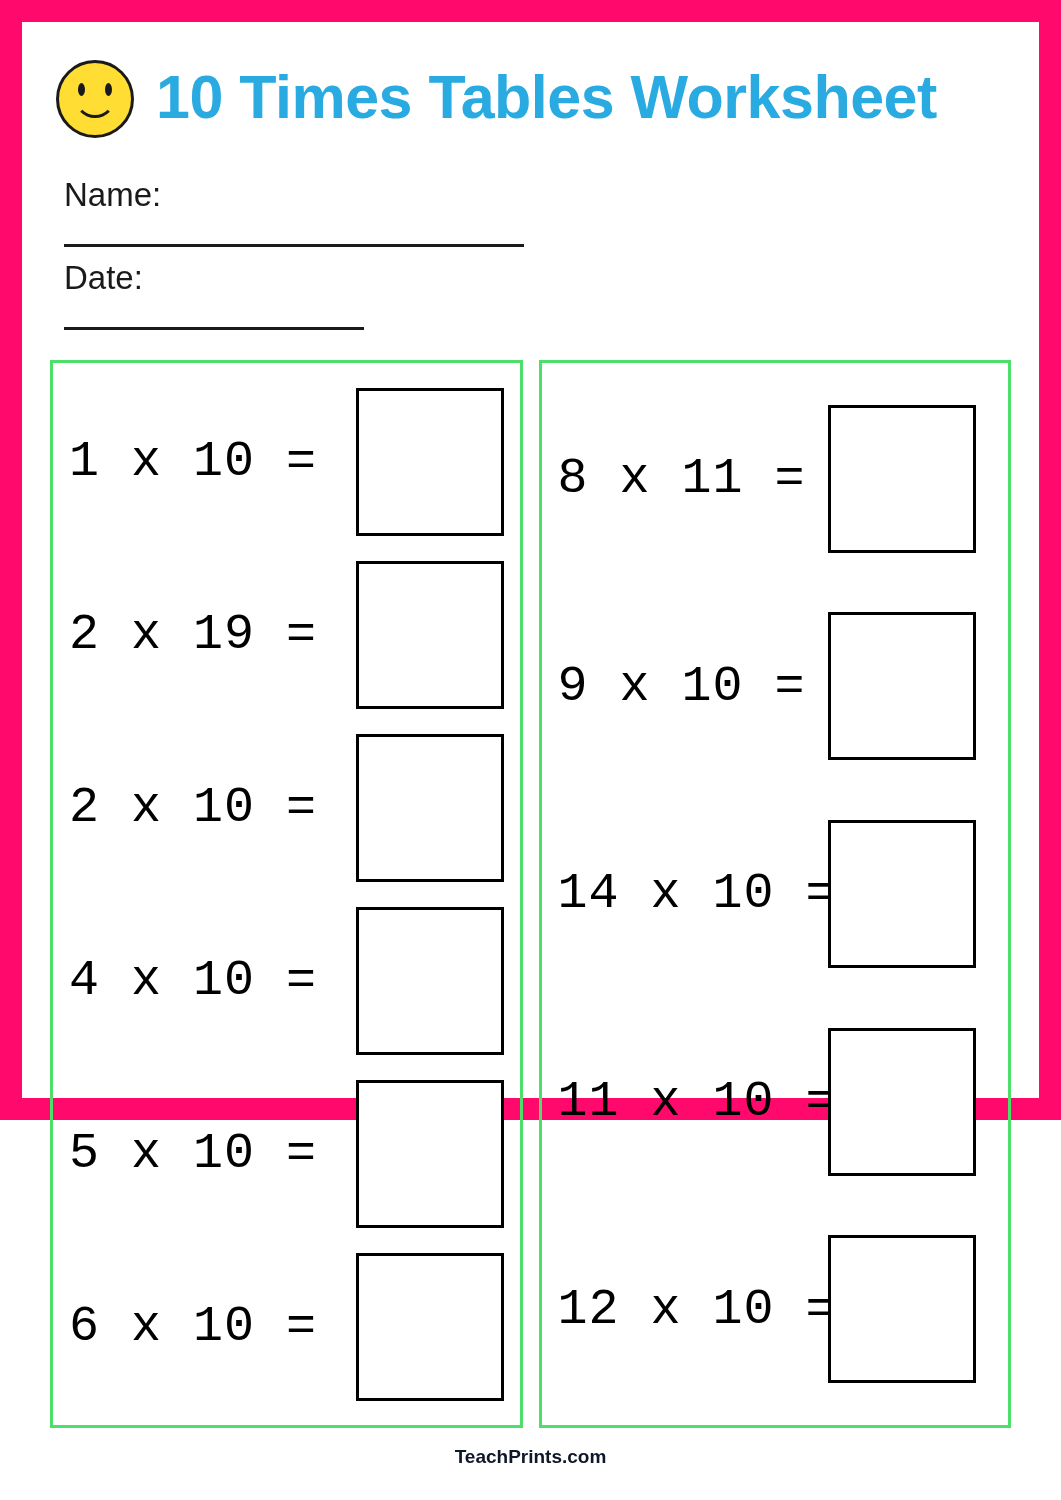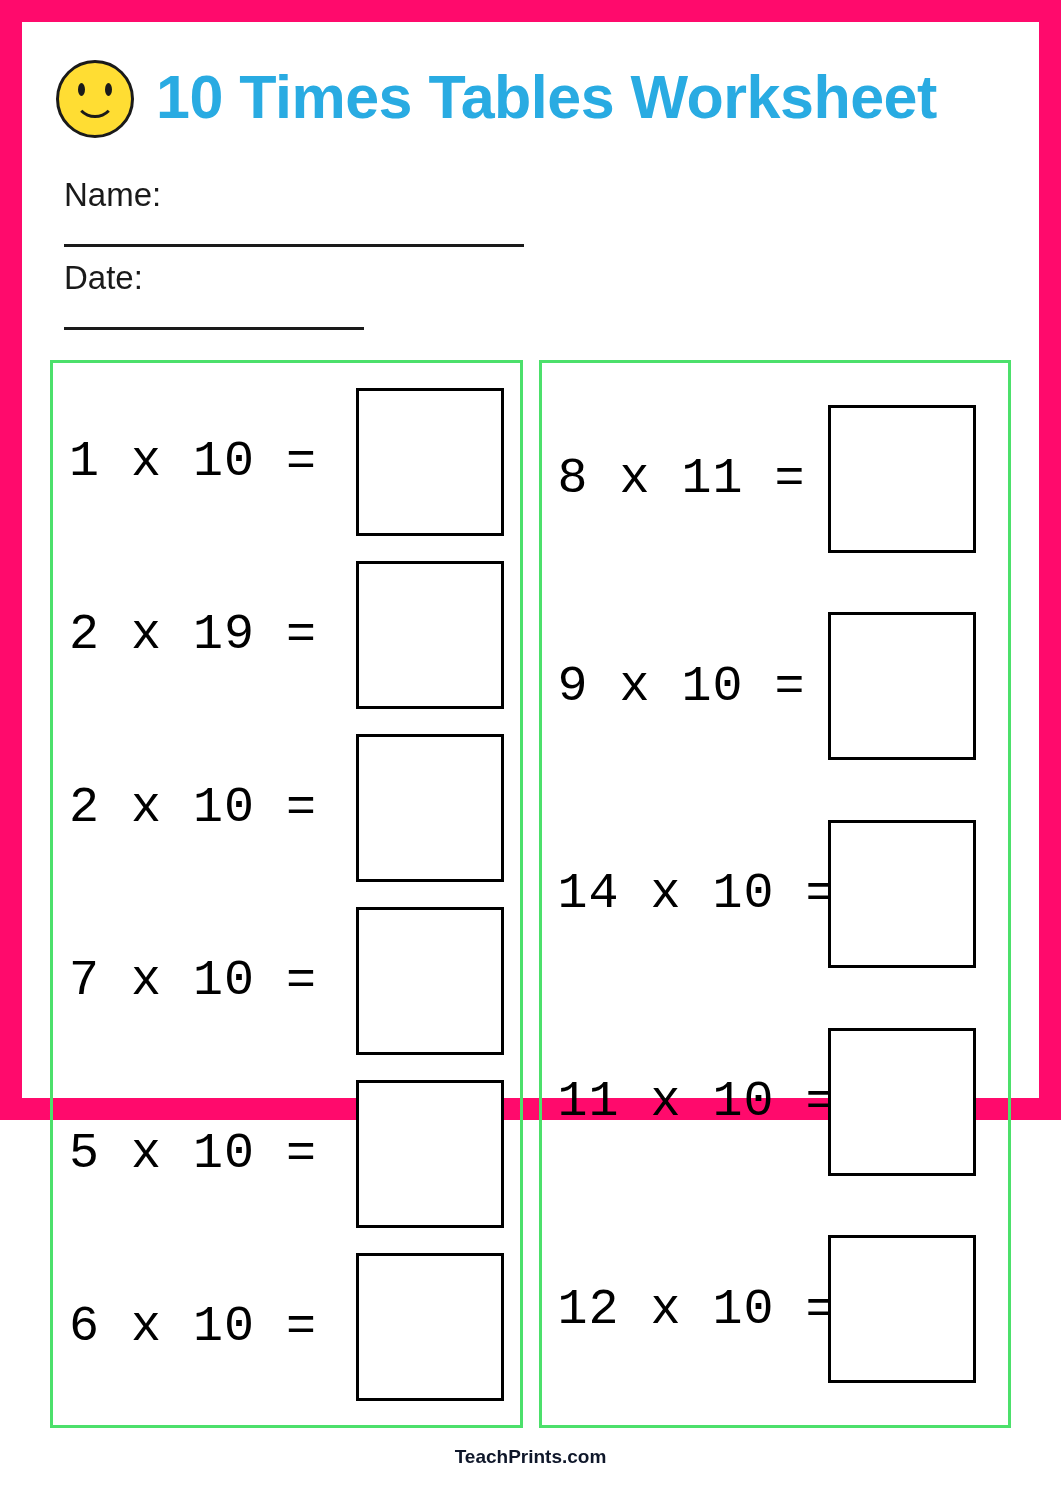--- a/index.html
+++ b/index.html
@@ -179,21 +179,21 @@
         </div>
         <div class="row">
           <span class="eq">2 x 19 =</span>
           <span class="answer-box"></span>
         </div>
         <div class="row">
           <span class="eq">2 x 10 =</span>
           <span class="answer-box"></span>
         </div>
         <div class="row">
-          <span class="eq">7 x 10 =</span>
+          <span class="eq">4 x 10 =</span>
           <span class="answer-box"></span>
         </div>
         <div class="row">
           <span class="eq">5 x 10 =</span>
           <span class="answer-box"></span>
         </div>
         <div class="row">
           <span class="eq">6 x 10 =</span>
           <span class="answer-box"></span>
         </div>

